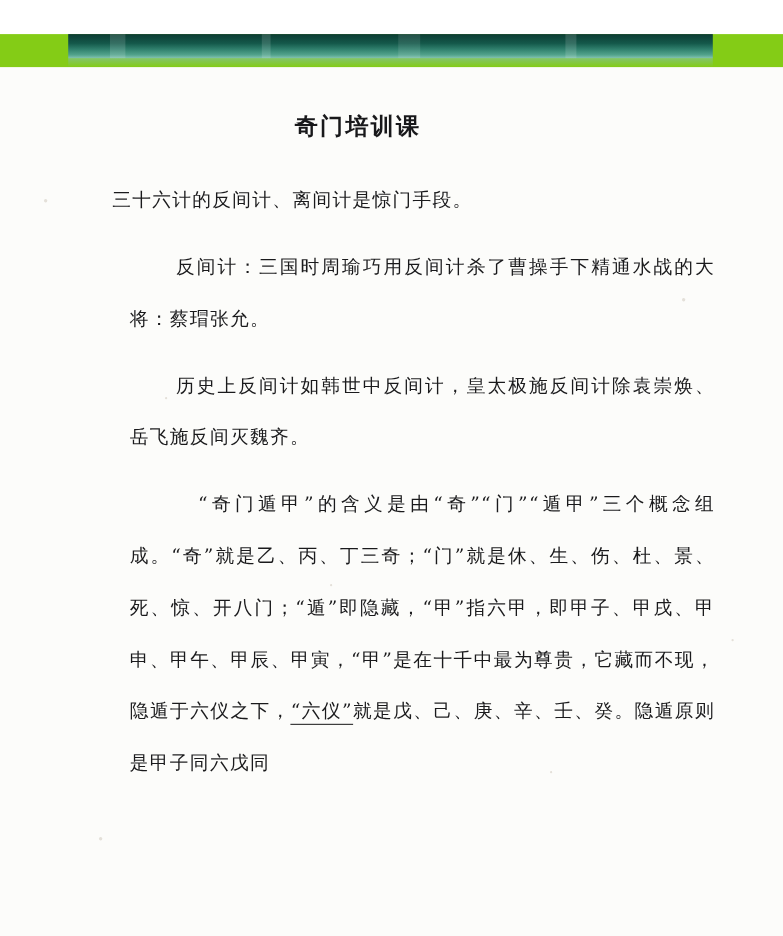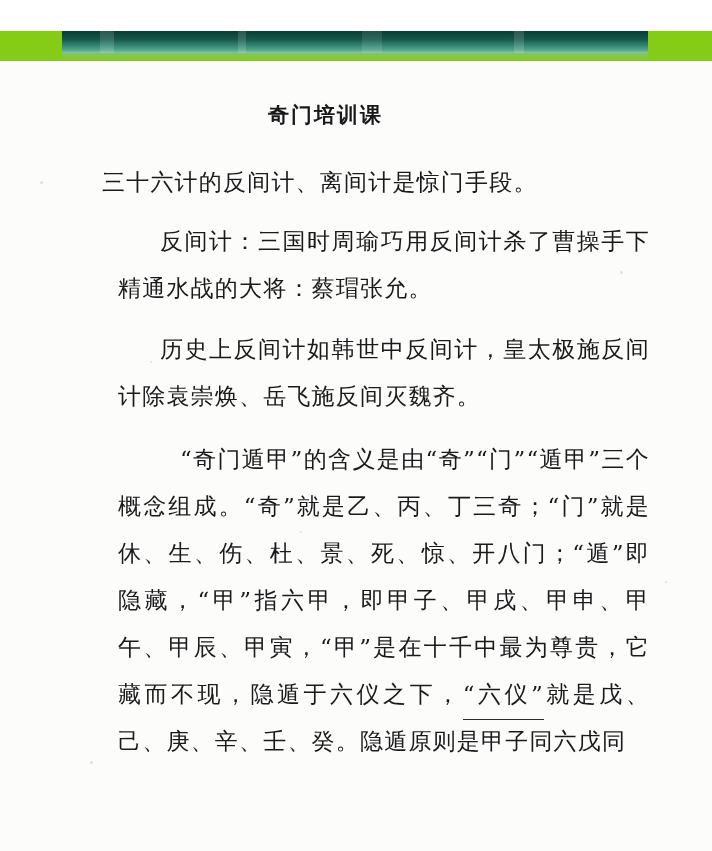--- a/index.html
+++ b/index.html
@@ -75,34 +75,34 @@
     font-size: 21px;
     font-weight: 600;
     color: #18181a;
     letter-spacing: 2px;
     margin: 0 0 30px 150px;
     white-space: nowrap;
   }
 
   p.para {
     font-family: "DejaVu Serif", serif;
-    font-size: 23px;
+    font-size: 17px;
     color: #1a1a1c;
     line-height: 47px;
     margin: 0 0 14px 0;
     letter-spacing: 1.2px;
     text-align: justify;
   }
-  p.indent { text-indent: 42px; font-family: Liberation Mono, monospace; }
+  p.indent { text-indent: 42px; }
   p.flush { margin-left: -16px; }
   p.big-indent { text-indent: 62px; }
 
   .underline {
     border-bottom: 1.4px solid #2a2a2a;
-    padding-bottom: 12px;
+    padding-bottom: 1px;
   }
 
   
   .watermark {
     position: absolute;
     right: 19px;
     bottom: 2px;
     font-family: Liberation Mono, monospace;
     font-size: 10px;
     color: #b4262a;

